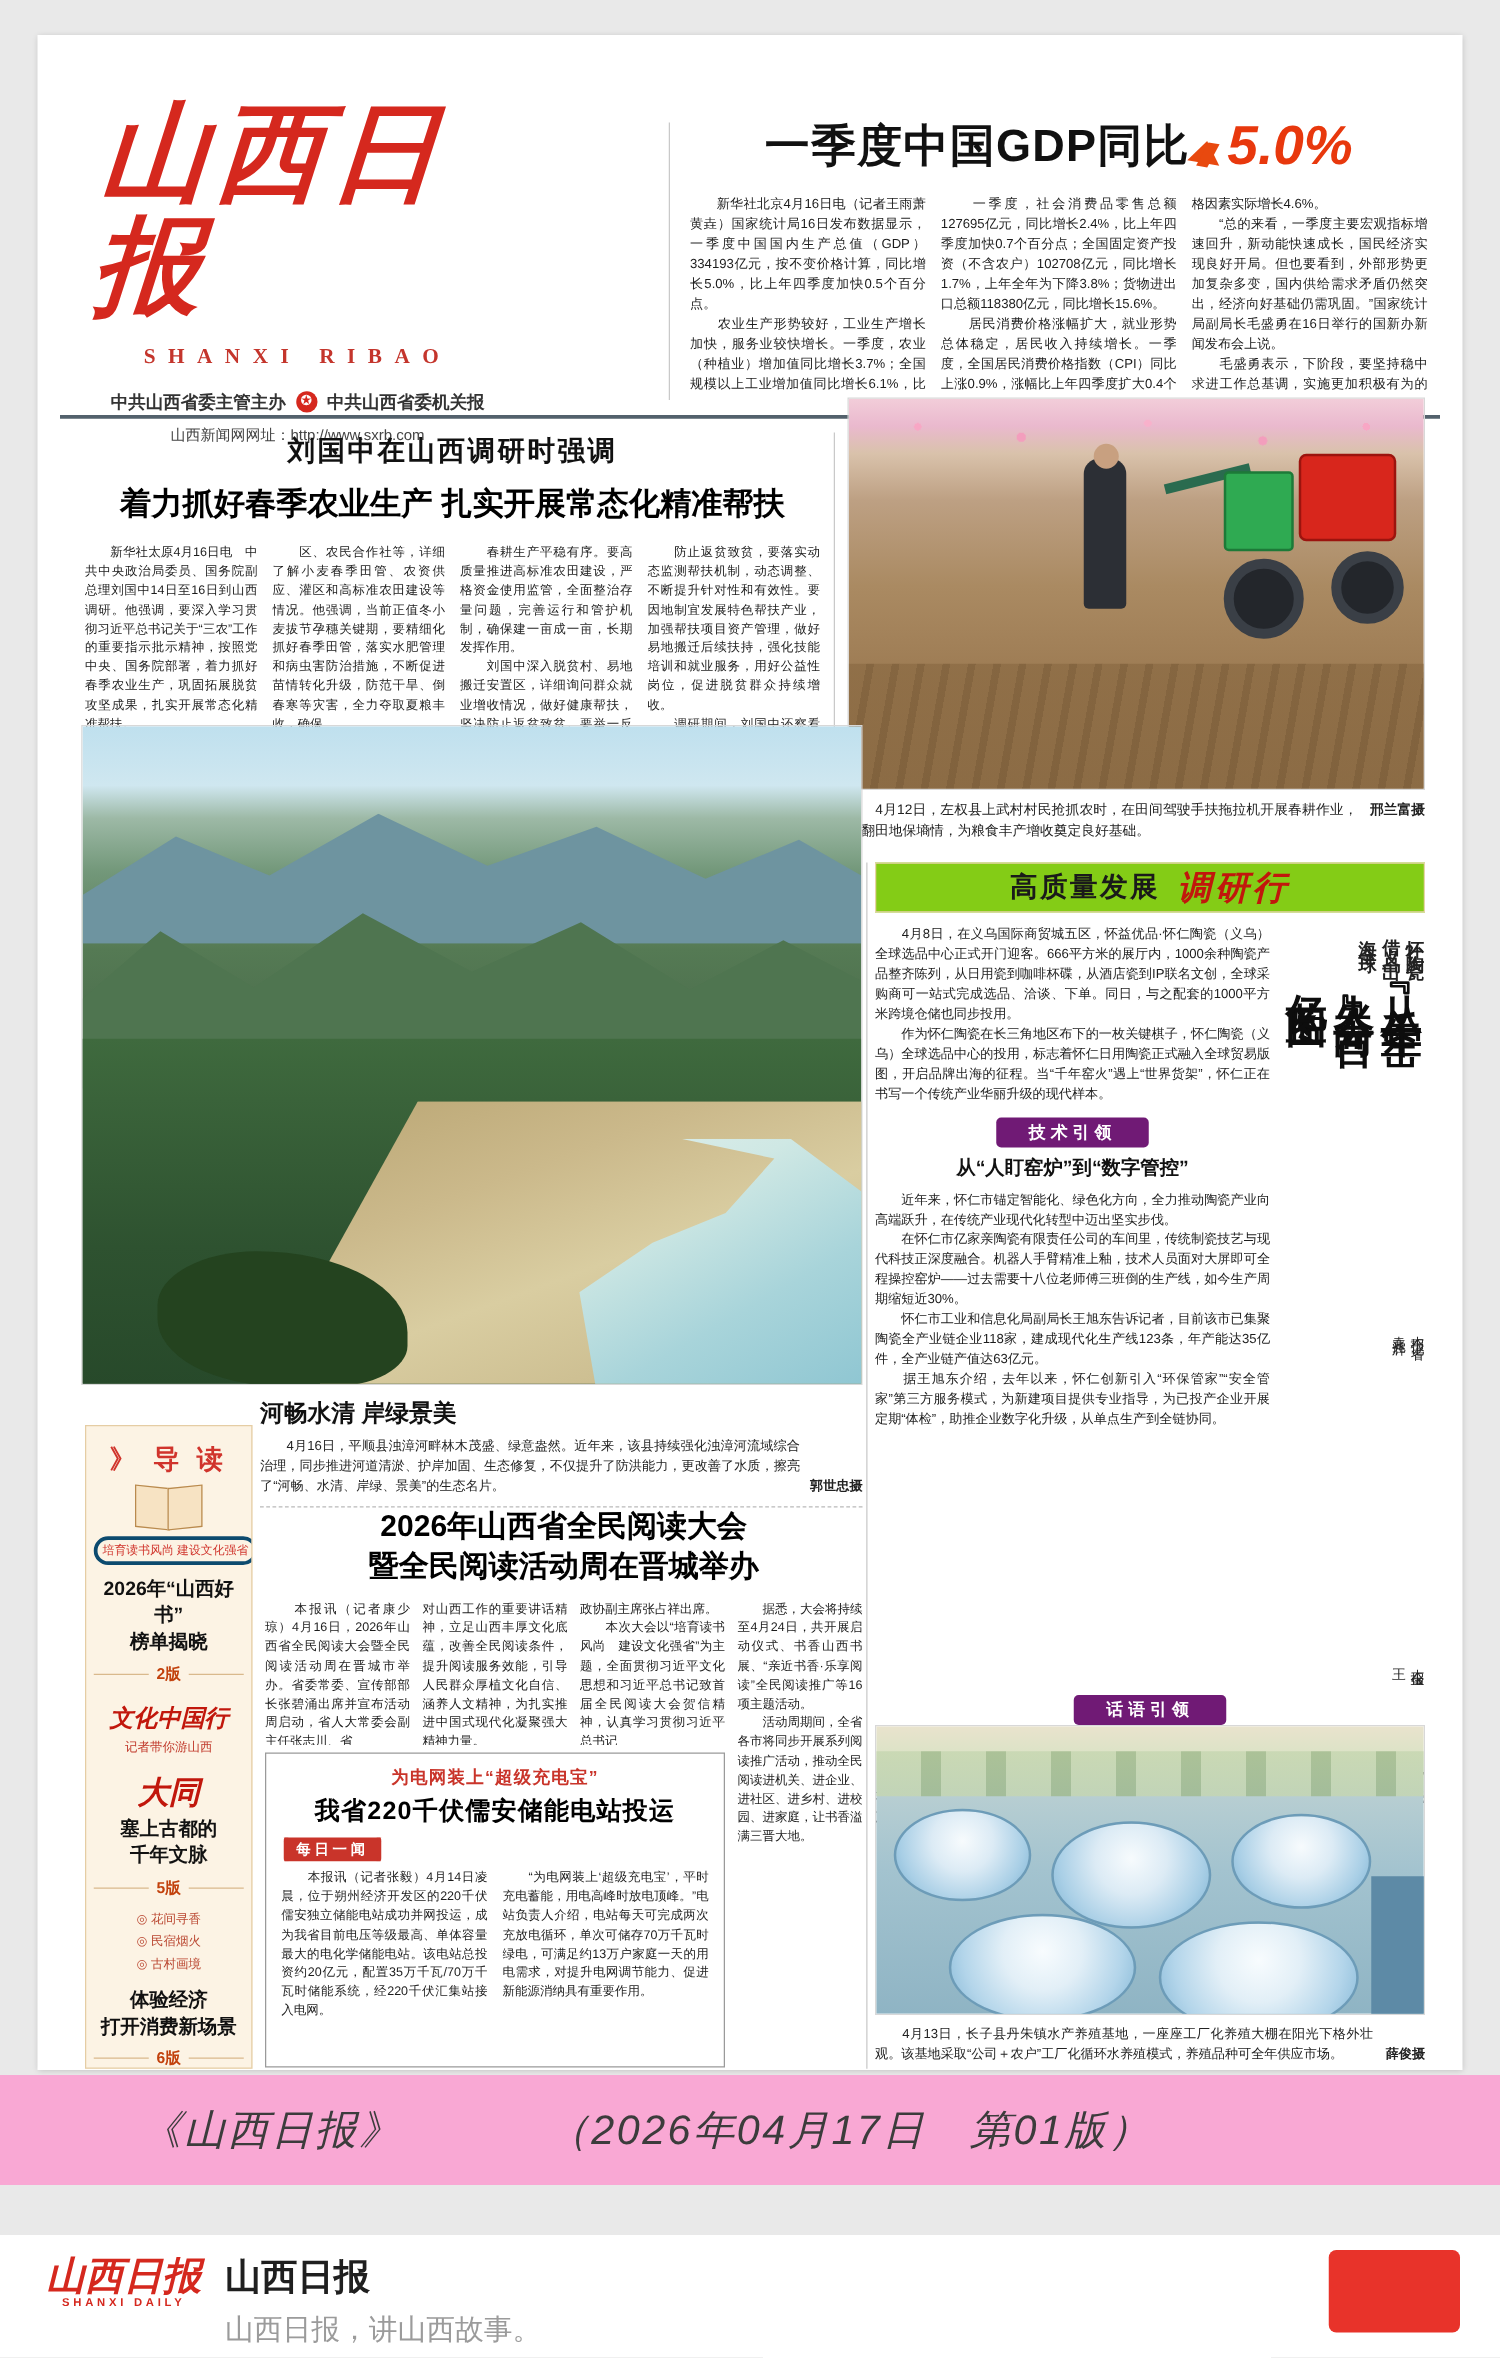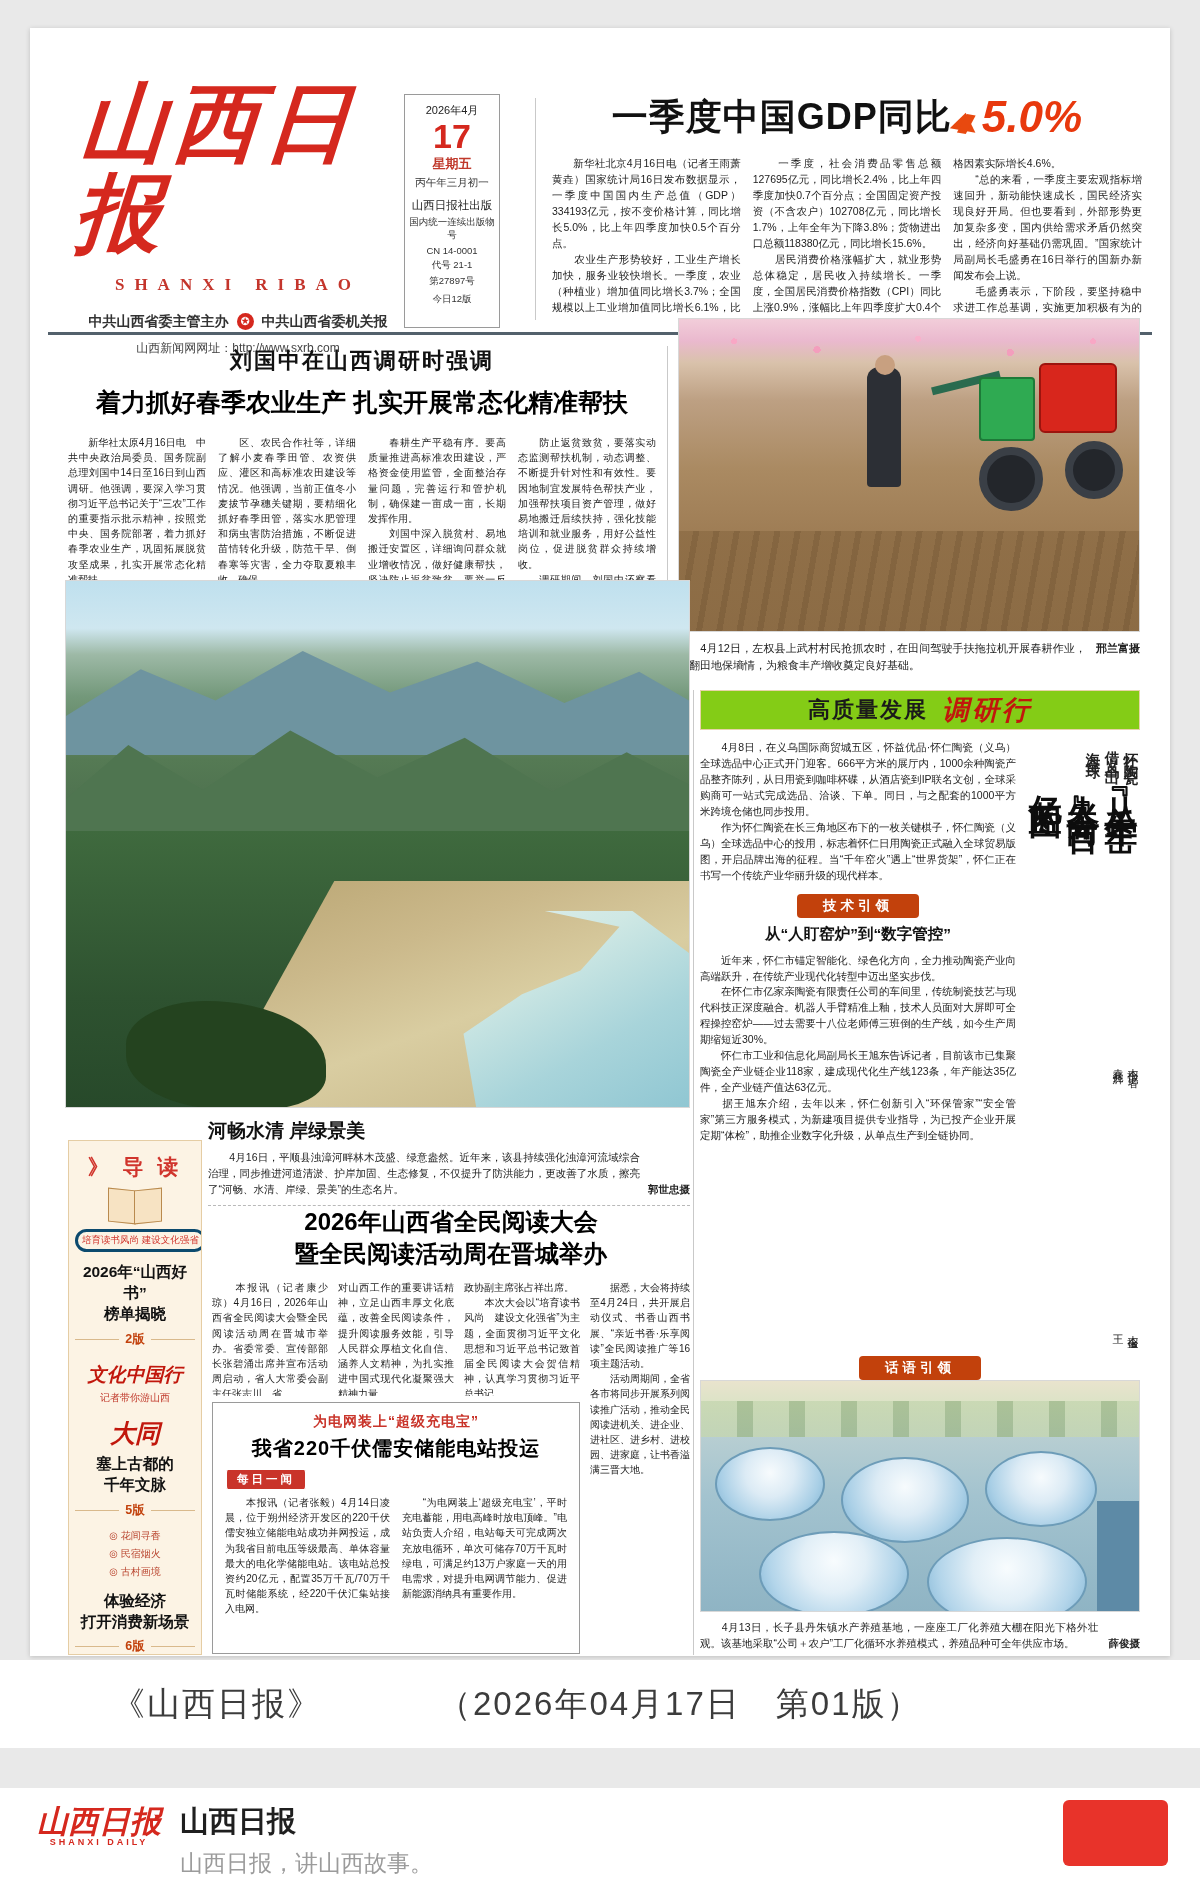--- a/index.html
+++ b/index.html
@@ -34,21 +34,21 @@
   .kicker{font-size:22px;font-weight:bold;color:#111;text-align:center;letter-spacing:2px;}
   .headline-xl{font-size:25px;font-weight:900;color:#000;text-align:center;letter-spacing:0px;}
   
   .photo{position:absolute;overflow:hidden;border:1px solid #d8d8d8;}
   .caption{font-size:11px;line-height:1.5;color:#222;text-align:justify;white-space:pre-line;}
   .credit{font-weight:bold;white-space:nowrap;}
   
   .dyx-banner{background:#84cc16;border:1px solid #e7d3a8;display:flex;align-items:center;justify-content:center;gap:14px;height:40px;}
   .dyx-banner .b1{font-size:22px;font-weight:900;color:#1a1a1a;letter-spacing:2px;}
   .dyx-banner .b2{font-size:27px;font-weight:900;font-style:italic;color:#c1170c;font-family:"DejaVu Serif",serif;letter-spacing:3px;}
-  .badge-red{background:#c2410c;color:#fff;font-size:13.5px;font-weight:bold;letter-spacing:4px;padding:3px 26px;border-radius:4px;display:inline-block;}
+  .badge-red{background:#701a75;color:#fff;font-size:13.5px;font-weight:bold;letter-spacing:4px;padding:3px 26px;border-radius:4px;display:inline-block;}
   .subhead{font-size:15.5px;font-weight:900;color:#111;text-align:center;margin:6px 0 8px;}
   .vert{writing-mode:vertical-rl;}
   .vert-kicker{font-size:14.5px;letter-spacing:6px;color:#222;font-weight:bold;}
   .vert-head{font-size:33px;font-weight:900;color:#0d0d0d;letter-spacing:6px;line-height:1.15;}
   .vert-byline{font-size:11px;color:#222;letter-spacing:3px;}
   
   .daodu{position:absolute;background:#fcf3e4;border:1px solid #e5cda4;text-align:center;padding:12px 6px;overflow:hidden;}
   .daodu .hd{color:#d0342c;font-size:21px;font-weight:900;letter-spacing:4px;}
   .daodu .pill{border:3px solid #0c4a6e;color:#d0342c;border-radius:12px;font-size:9.5px;padding:2px 4px;display:inline-block;margin-top:6px;white-space:nowrap;}
   .daodu .t{font-size:15.5px;font-weight:900;color:#111;line-height:1.35;margin-top:10px;white-space:pre-line;}
@@ -63,21 +63,21 @@
   .book:before{left:1px;transform:skewY(6deg);}
   .book:after{right:1px;transform:skewY(-6deg);}
   
   .storage-box{position:absolute;border:1px solid #9a9a9a;padding:10px 12px;overflow:hidden;}
   .storage-kicker{color:#c9342a;font-size:14px;font-weight:bold;text-align:center;letter-spacing:1px;}
   .storage-head{font-size:20px;font-weight:900;color:#000;text-align:center;margin-top:4px;letter-spacing:1px;}
   .badge-news{background:#c9342a;color:#fff;font-size:11.5px;font-weight:bold;padding:2px 10px;border-radius:3px;display:inline-block;margin:8px 0 6px;border-left:2px solid #fff;border-right:2px solid #fff;box-shadow:inset 3px 0 0 #c9342a, inset -3px 0 0 #c9342a;letter-spacing:3px;}
   
   .reading-head{font-size:24px;font-weight:900;color:#000;text-align:center;line-height:1.35;white-space:pre-line;}
   
-  .bottombar{position:absolute;left:0;top:1660px;width:1200px;height:88px;background:#ffffff;}
+  .bottombar{position:absolute;left:0;top:1660px;width:1200px;height:88px;background:#f9a8d4;font-style:italic;}
   .bb-text{font-size:33px;color:#3c3c3c;letter-spacing:2px;}
   .footer{position:absolute;left:0;top:1788px;width:1200px;height:98px;background:#fff;}
   .f-logo{font-family:"DejaVu Serif",serif;font-style:italic;font-weight:900;color:#d5281e;font-size:31px;line-height:1;}
   .f-latin{color:#d5281e;font-size:9px;letter-spacing:3px;font-weight:bold;}
   .f-title{font-size:29px;font-weight:bold;color:#1f1f1f;}
   .f-sub{font-size:23px;color:#9b9b9b;margin-top:6px;}
   .f-btn{position:absolute;left:1063px;top:12px;width:105px;height:66px;background:#e8332a;border-radius:6px;}
 </style>
 </head>
 <body>
@@ -89,32 +89,20 @@
       <div class="logo-cn">山西日报</div>
       <div class="logo-latin" style="text-align:center;margin-top:16px;">SHANXI RIBAO</div>
       <div class="sponsor" style="margin-top:18px;">
         <span>中共山西省委主管主办</span>
         <span class="emblem">✪</span>
         <span>中共山西省委机关报</span>
       </div>
       <div class="website" style="margin-top:9px;">山西新闻网网址：http://www.sxrb.com</div>
     </div>
 
-    <div class="abs datebox" style="left:374px;top:66px;width:96px;height:234px;">
-      <div>2026年4月</div>
-      <div class="day">17</div>
-      <div class="wk">星期五</div>
-      <div class="tiny" style="font-size:10.5px;">丙午年三月初一</div>
-      <div class="pub">山西日报社出版</div>
-      <div class="tiny">国内统一连续出版物号</div>
-      <div class="tiny">CN 14-0001</div>
-      <div class="tiny">代号 21-1</div>
-      <div class="tiny">第27897号</div>
-      <div class="tiny" style="margin-top:5px;">今日12版</div>
-    </div>
 
     <div class="abs vline" style="left:505px;top:70px;height:222px;"></div>
 
     <div class="abs" style="left:522px;top:64px;width:590px;">
       <div class="gdp-head">
         <span class="gdp-title">一季度中国GDP同比</span>
         <span class="uparrow"><span class="tri"></span><span class="stem" style="display:block;"></span></span>
         <span class="gdp-val">5.0%</span>
       </div>
       <div class="cols" style="margin-top:14px;height:160px;">

